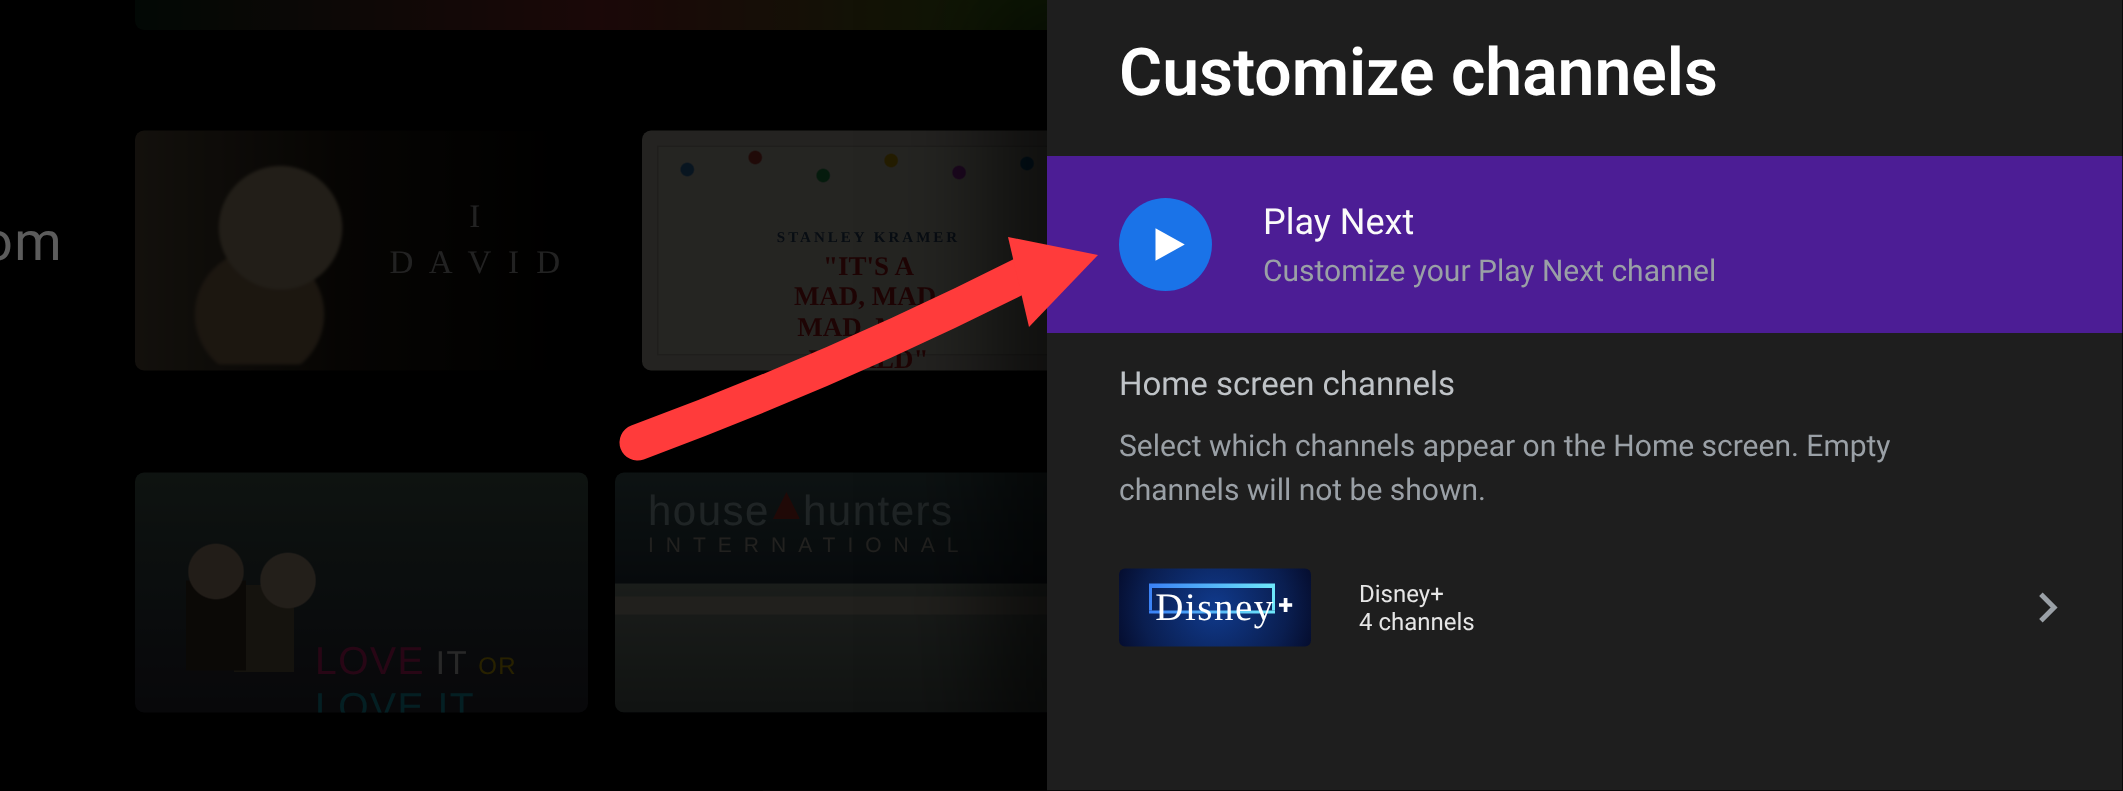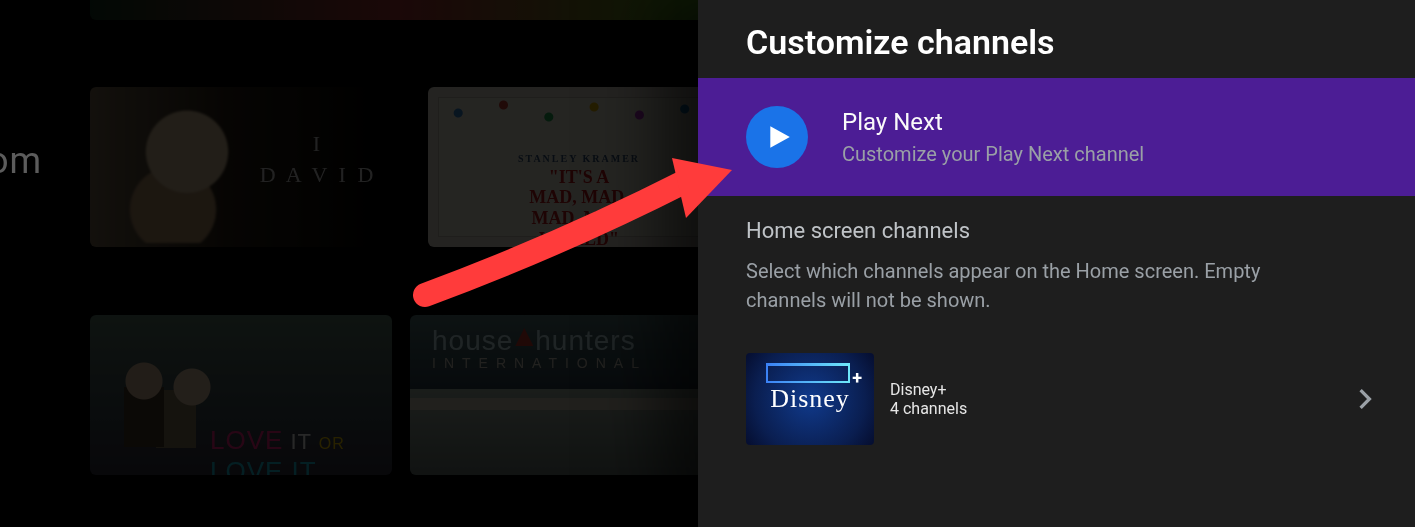--- a/index.html
+++ b/index.html
@@ -132,22 +132,22 @@
     top: 0;
     bottom: 0;
     width: 717px;
     background: #1e1e1e;
     z-index: 5;
     box-shadow: -40px 0 60px rgba(0,0,0,0.6);
     display: flex;
     flex-direction: column;
   }
   .panel-title {
-    padding: 22px 0 16px 48px;
-    font-size: 34px;
+    padding: 22px 0 30px 48px;
+    font-size: 44px;
     font-weight: 600;
     color: #fff;
   }
   .row {
     position: relative;
     display: flex;
     align-items: center;
     padding: 28px 48px 28px 48px;
   }
   .row.sel {
@@ -169,42 +169,42 @@
 
   .section-header { padding: 22px 48px 8px 48px; }
   .section-header .sh-title { font-size: 22px; color:#bfc3c7; margin-bottom:14px; }
   .section-header .sh-desc  { font-size: 20px; color:#9aa0a6; line-height:1.45; padding-right:40px;}
 
   .channel-row {
     display:flex; align-items:center;
     padding: 30px 30px 0 48px;
   }
   .app-thumb {
-    width: 128px; height: 92px; border-radius:4px;
+    width: 128px; height: 52px; border-radius:4px;
     background: radial-gradient(circle at 50% 50%, #103a8c 0%, #0a1e50 70%, #050d2e 100%);
     display:flex; align-items:center; justify-content:center;
     position:relative;
   }
   .disney-word {
     font-family: "Brush Script MT","Segoe Script",cursive;
     font-size: 26px; color:#fff; position:relative;
     letter-spacing:1px;
   }
   .disney-plus {
     position:absolute; right:12px; top:14px;
     font-size:18px; color:#fff; font-weight:700;
   }
   .disney-arc {
     position:absolute; left:20px; right:24px; top:10px; height:20px;
     border:2px solid transparent;
     border-top:3px solid;
     border-image: linear-gradient(90deg,#3b82f6,#6ee7f9) 1;
     border-radius: 80px 80px 0 0 / 40px 40px 0 0;
   }
-  .channel-row .texts { flex:1; padding-left:16px; }
+  .channel-row .texts { flex:1; padding-left:32px; }
   .chevron {
     width:40px; display:flex; align-items:center; justify-content:center;
     color:#9aa0a6;
   }
   .chevron svg { width:14px; height:22px; fill:none; stroke:#9aa0a6; stroke-width:3; }
 
   
   .arrow {
     position:absolute;
     left: 410px;

